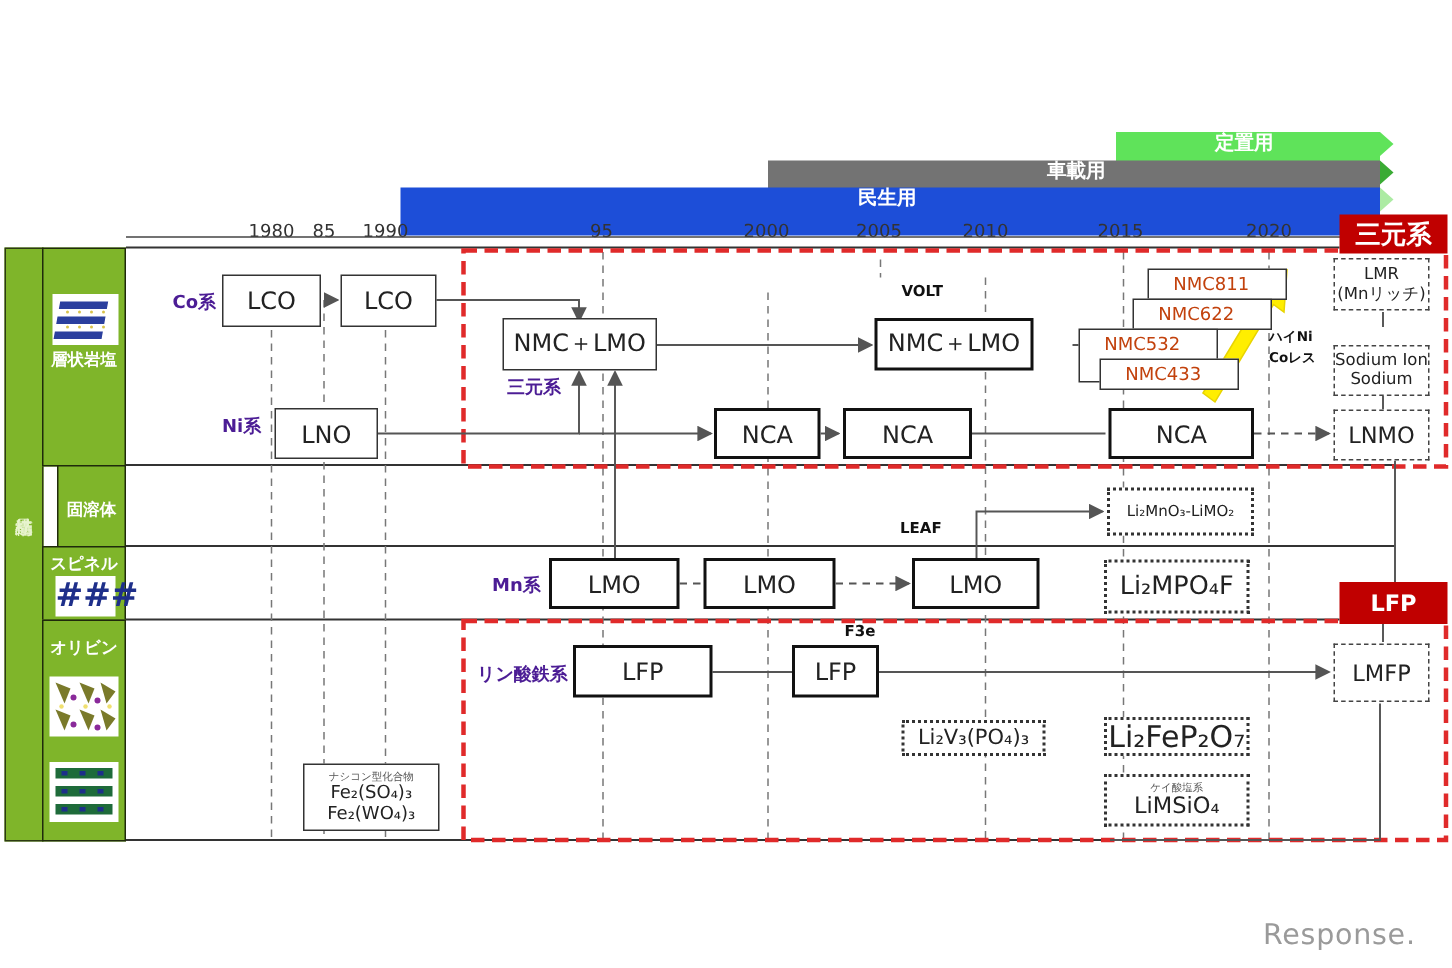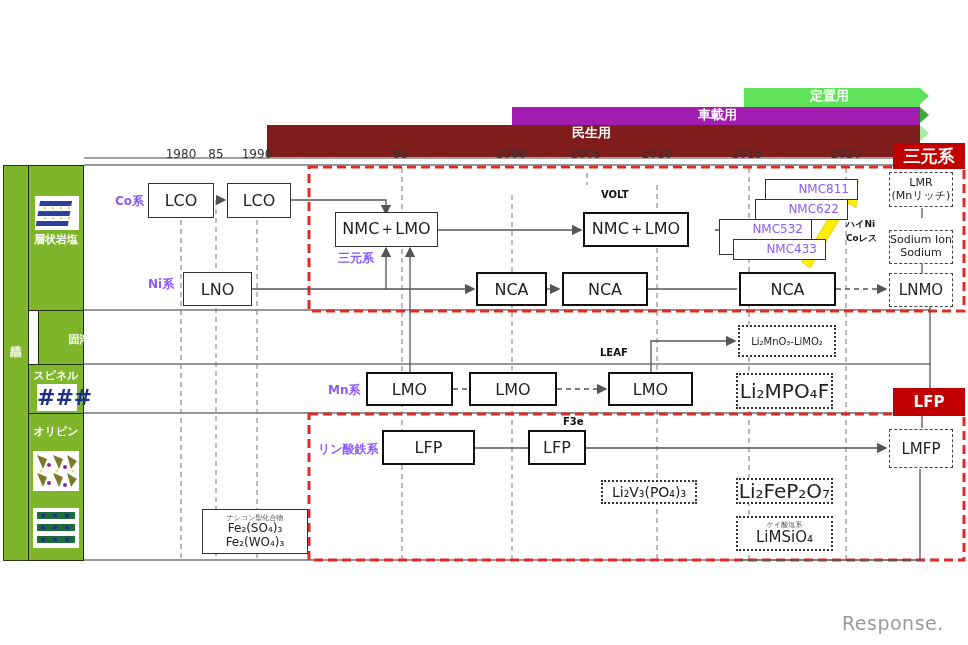--- a/index.html
+++ b/index.html
@@ -4,42 +4,42 @@
 <style>
   html, body { margin:0; padding:0; background:#ffffff; }
   body { width:968px; height:645px; position:relative; overflow:hidden;
          font-family:"DejaVu Sans", "Liberation Sans", sans-serif; color:#222; }
   svg.lines { position:absolute; left:0; top:0; }
   
   .usage { position:absolute; height:32px; color:#fff; font-size:13px; font-weight:bold;
            line-height:16px; box-sizing:border-box; }
   .usage span { position:absolute; }
   .u-stationary { background:#5fe35a; }
-  .u-automotive { background:#a21caf; }
-  .u-consumer { background:#7f1d1d; }
+  .u-automotive { background:#737373; }
+  .u-consumer { background:#1d4ed8; }
   .usage::after { content:""; position:absolute; right:-9px; top:0; border-top:8px solid transparent;
                   border-bottom:8px solid transparent; border-left:9px solid; }
   .u-stationary::after { border-left-color:#5fe35a; }
   .u-automotive::after { border-left-color:#3aab34; }
   .u-consumer::after { border-left-color:#acebA3; }
   .year { position:absolute; top:147px; font-size:12px; color:#333; transform:translateX(-50%); }
   
   .side-outer { position:absolute; left:3px; top:165px; width:26px; height:396px; background:#7fb52a; border:1px solid #2c3a12; box-sizing:border-box; }
   .side-outer .lbl { position:absolute; left:0; width:24px; top:178px; text-align:center; color:#e8f4cf; font-size:12px; line-height:14px; }
   .cat { position:absolute; background:#7fb52a; border:1.5px solid #1f2a0b; box-sizing:border-box; color:#fff; font-size:11px; font-weight:bold; text-align:center; }
   .thumb { position:absolute; background:#fff; }
   
   .box { position:absolute; border:1.3px solid #333; background:#fff; box-sizing:border-box; display:flex; align-items:center; justify-content:center; font-size:16px; color:#222; }
   .box.bold { border-width:2.5px; border-color:#111; }
   .box.dashed { border-style:dashed; border-width:1.5px; border-color:#444; }
   .box.dotted { border:2px dotted #333; }
-  .redlbl { position:absolute; color:#8b5cf6; font-weight:bold; font-size:12px; }
+  .redlbl { position:absolute; color:#4c1d95; font-weight:bold; font-size:12px; }
   .note { position:absolute; font-size:10px; font-weight:bold; color:#111; }
   .tag { position:absolute; background:#c00000; color:#fff; font-weight:bold; display:flex; align-items:center; justify-content:center; }
-  .nmc { position:absolute; background:#fff; border:1.3px solid #333; box-sizing:border-box; font-size:12px; color:#8b5cf6; text-align:right; padding-right:8px; line-height:19px; }
+  .nmc { position:absolute; background:#fff; border:1.3px solid #333; box-sizing:border-box; font-size:12px; color:#c2410c; text-align:center; padding-right:8px; line-height:19px; }
   .multi { flex-direction:column; line-height:1.15; text-align:center; }
   .logo { position:absolute; left:842px; top:612px; color:#9a9a9a; font-size:19px; letter-spacing:0.5px; }
 </style>
 </head>
 <body>
 
 <div class="usage u-stationary" style="left:744px; top:88px; width:176px;">
   <span style="left:66px;">定置用</span>
 </div>
 <div class="usage u-automotive" style="left:512px; top:107px; width:408px;">
@@ -138,21 +138,21 @@
           <circle cx="34" cy="12" r="1"></circle>
           <circle cx="10" cy="22" r="1"></circle>
           <circle cx="18" cy="22" r="1"></circle>
           <circle cx="26" cy="22" r="1"></circle>
           <circle cx="34" cy="22" r="1"></circle>
         </g>
       </svg>
   </div>
   <div style="position:absolute; top:66px; width:100%;">層状岩塩</div>
 </div>
-<div class="cat" style="left:38px; top:310px; width:46px; height:57px;padding-left:24px;">
+<div class="cat" style="left:38px; top:310px; width:46px; height:57px;">
   <div style="position:absolute; top:21px; width:100%;">固溶体</div>
 </div>
 <div class="cat" style="left:28px; top:364px; width:56px; height:50px;">
   <div style="position:absolute; top:3px; width:100%;">スピネル</div>
   <div class="thumb" style="left:8px; top:19px; width:40px; height:27px; color:#1e2f8a; font-size:22px; line-height:27px; font-weight:bold;">###</div>
 </div>
 <div class="cat" style="left:28px; top:413px; width:56px; height:148px;">
   <div style="position:absolute; top:10px; width:100%;">オリビン</div>
   <div class="thumb" style="left:4px; top:37px; width:46px; height:40px;">
     <svg width="46" height="40">
@@ -236,30 +236,30 @@
   <span>Sodium Ion</span>
   <span>Sodium</span>
 </div>
 <div class="box dashed" style="left:889px; top:273px; width:64px; height:34px; font-size:15px;">LNMO</div>
 
 <div class="box dotted" style="left:738px; top:325px; width:98px; height:32px; font-size:10px;">Li₂MnO₃-LiMO₂</div>
 
 <div class="box bold" style="left:366px; top:372px; width:87px; height:34px;">LMO</div>
 <div class="box bold" style="left:469px; top:372px; width:88px; height:34px;">LMO</div>
 <div class="box bold" style="left:608px; top:372px; width:85px; height:34px;">LMO</div>
-<div class="box dotted" style="left:736px; top:373px; width:97px; height:36px; font-size:20px;">Li₂MPO₄F</div>
+<div class="box dotted" style="left:736px; top:373px; width:97px; height:36px; font-size:17px;">Li₂MPO₄F</div>
 
 <div class="box bold" style="left:382px; top:430px; width:93px; height:35px;">LFP</div>
 <div class="box bold" style="left:528px; top:430px; width:58px; height:35px;">LFP</div>
 <div class="box dashed" style="left:889px; top:429px; width:64px; height:39px; font-size:15px;">LMFP</div>
 <div class="box dotted" style="left:601px; top:480px; width:96px; height:24px; font-size:14px;">Li₂V₃(PO₄)₃</div>
 <div class="box dotted" style="left:736px; top:478px; width:97px; height:26px; font-size:20px;">Li₂FeP₂O₇</div>
 <div class="box dotted multi" style="left:736px; top:516px; width:97px; height:35px;">
   <span style="font-size:7px; color:#555;">ケイ酸塩系</span>
   <span style="font-size:15px;">LiMSiO₄</span>
 </div>
-<div class="box multi" style="left:202px; top:509px; width:106px; height:45px; font-size:12px;">
+<div class="box multi" style="left:202px; top:509px; width:91px; height:45px; font-size:12px;">
   <span style="font-size:7px; color:#555;">ナシコン型化合物</span>
   <span>Fe₂(SO₄)₃</span>
   <span>Fe₂(WO₄)₃</span>
 </div>
 
 <div class="logo">Response.</div>
 
 </body></html>

